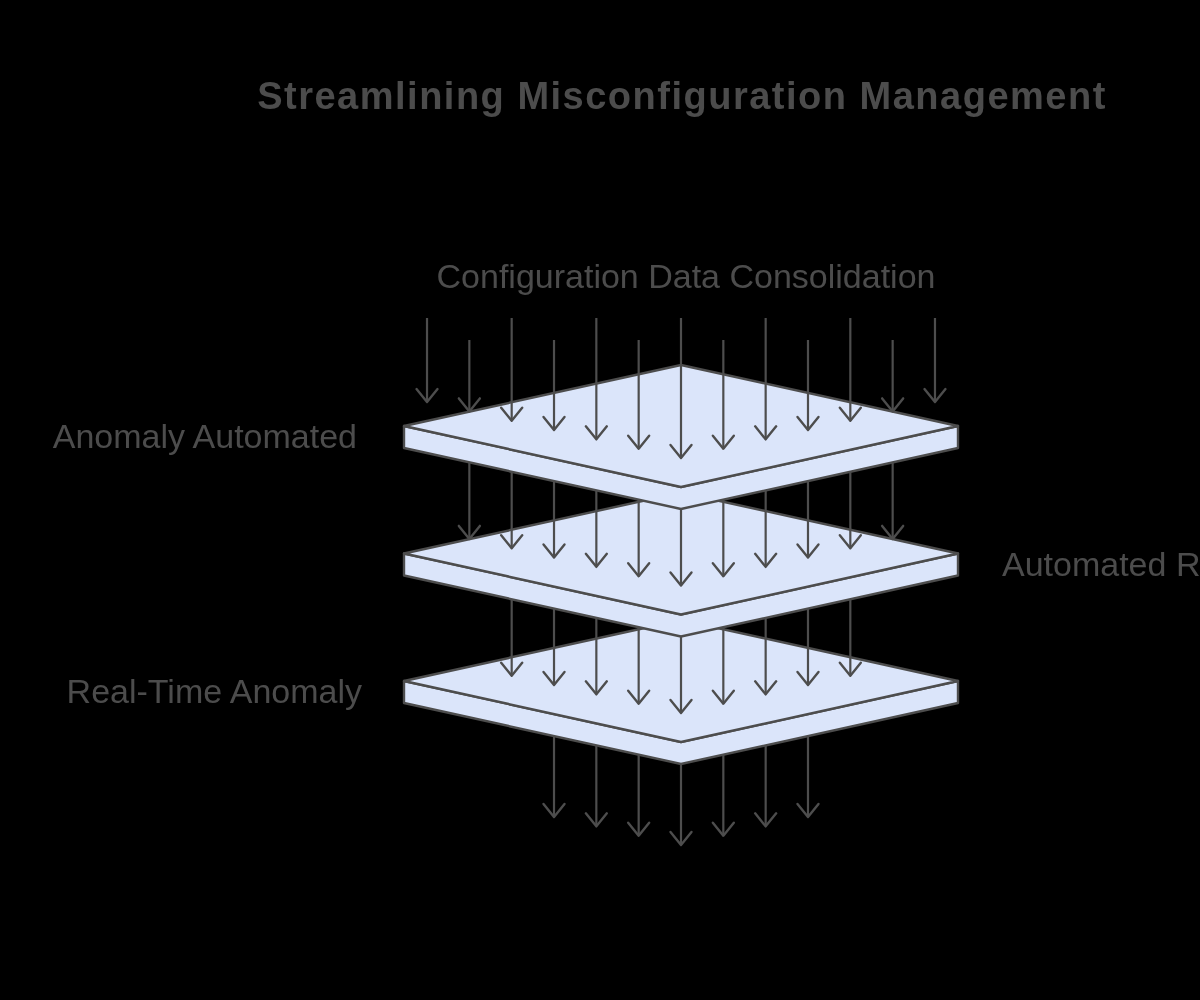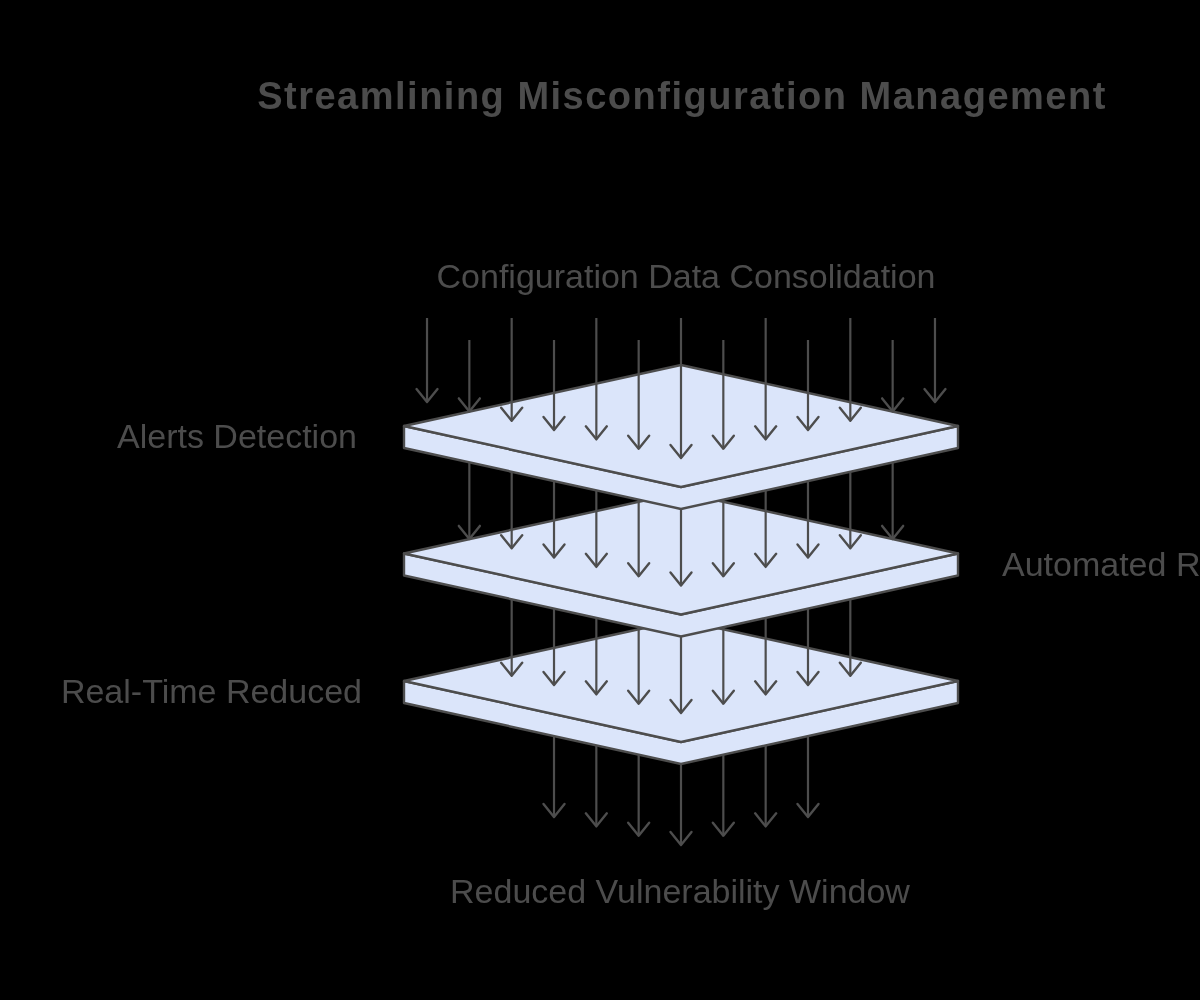--- a/index.html
+++ b/index.html
@@ -231,20 +231,19 @@
           <line x1="807.99" y1="736.0346931407943" x2="807.99" y2="817.0346931407943" stroke="#4d4d4d" stroke-width="2.2"></line>
           <polyline points="797.49,804.0346931407943 807.99,817.0346931407943 818.49,804.0346931407943" fill="none" stroke="#4d4d4d" stroke-width="2.4" stroke-linecap="round" stroke-linejoin="round"></polyline>
         </g>
       </g>
     </svg>
 
   <div class="title">Streamlining Misconfiguration Management</div>
 
   <div class="lbl lbl-input">Configuration Data Consolidation</div>
 
-  <div class="lbl lbl-left-1">Alerts Detection</div>
+  <div class="lbl lbl-left-1">Anomaly Automated</div>
 
   <div class="lbl lbl-right-1">Automated R</div>
 
-  <div class="lbl lbl-left-2">Real-Time Reduced</div>
-
-  <div class="lbl lbl-output">Reduced Vulnerability Window</div>
+  <div class="lbl lbl-left-2">Real-Time Anomaly</div>
+
 </div>
 
 </body></html>

